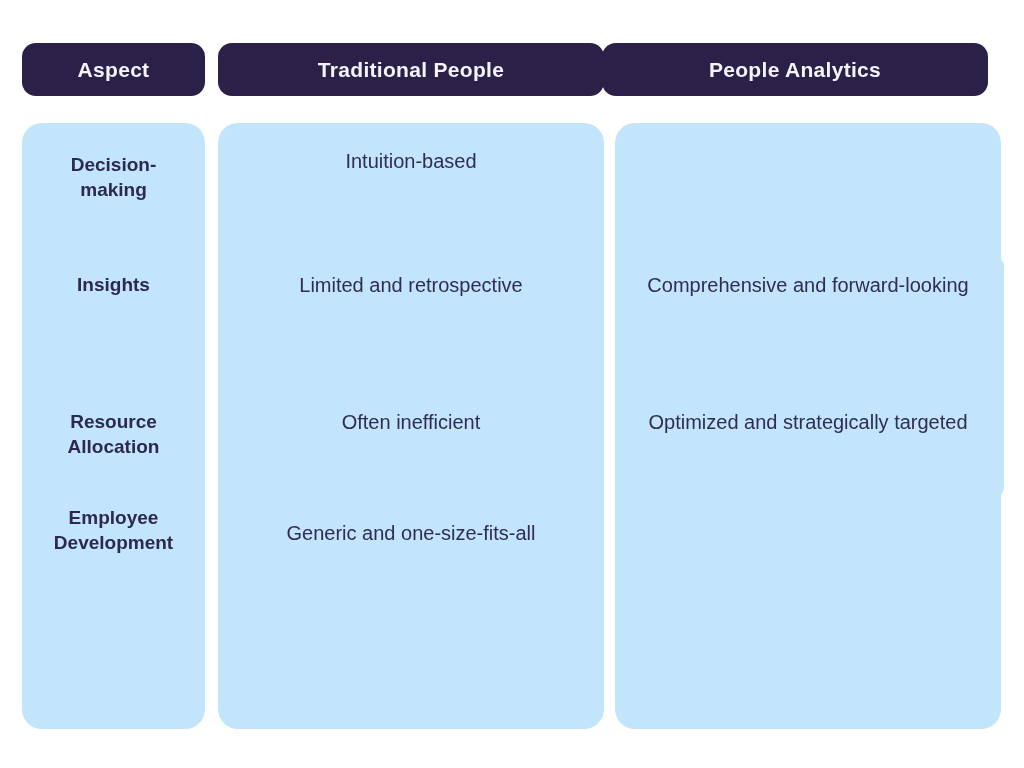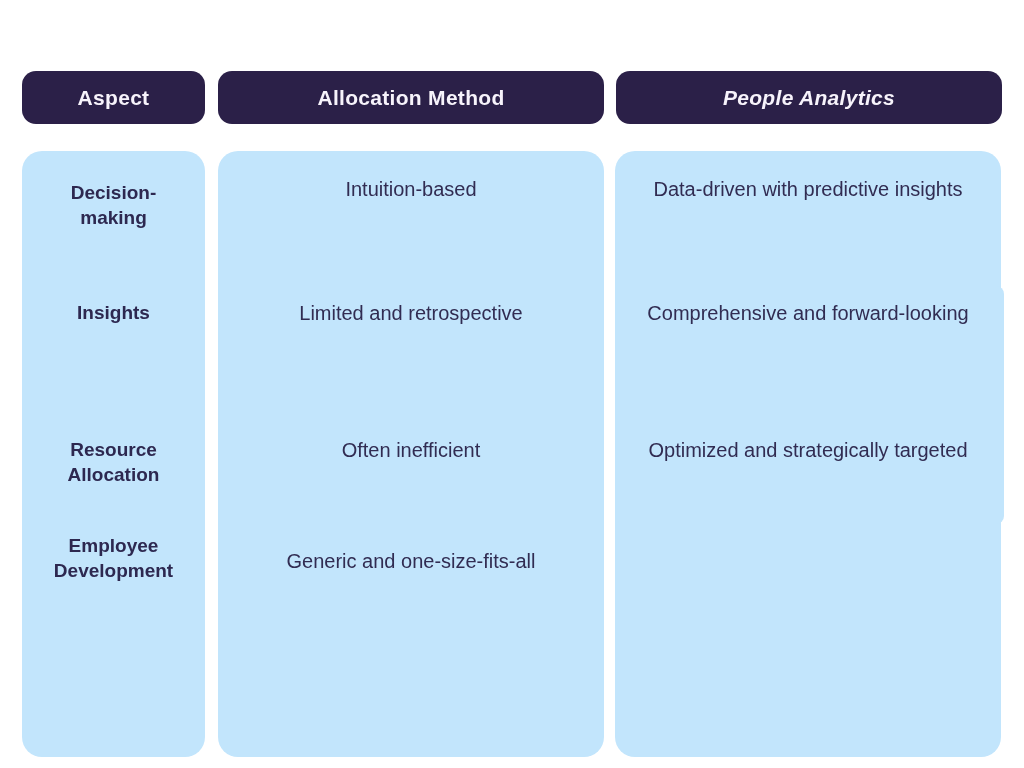--- a/index.html
+++ b/index.html
@@ -13,35 +13,34 @@
   * { margin: 0; padding: 0; box-sizing: border-box; }
   html, body { background: var(--page-bg); }
   body {
     font-family: "Liberation Sans", "DejaVu Sans", sans-serif;
     width: 1024px; height: 768px; overflow: hidden;
   }
   .canvas {
     position: relative;
     width: 1024px; height: 685px;
     background: var(--page-bg);
-    margin-top: 28px;
   }
   
   .hdr {
     position: absolute;
     top: 43px; height: 53px;
     background: var(--header-bg);
     color: var(--header-text);
     border-radius: 14px;
     display: flex; align-items: center; justify-content: center;
     font-weight: bold; font-size: 21px; letter-spacing: 0.3px;
   }
   .hdr-1 { left: 22px;  width: 183px; }
   .hdr-2 { left: 218px; width: 386px; }
-  .hdr-3 { left: 616px; width: 386px; font-style: italic; }
+  .hdr-3 { left: 602px; width: 386px; }
   
   .col {
     position: absolute;
     top: 123px; height: 606px;
     background: var(--cell-bg);
     border-radius: 20px;
   }
   .col-1 { left: 22px;  width: 183px; }
   .col-2 { left: 218px; width: 386px; }
   .col-3 { left: 615px; width: 386px; }
@@ -77,39 +76,38 @@
 </style>
 </head>
 <body>
 
 <div class="canvas">
 
   <div class="hdr hdr-1">
     <span>Aspect</span>
   </div>
   <div class="hdr hdr-2">
-    <span>Allocation Method</span>
+    <span>Traditional People</span>
   </div>
   <div class="hdr hdr-3">
     <span>People Analytics</span>
   </div>
 
   <div class="col col-2">
     <div class="cell row-1">Intuition-based</div>
     <div class="cell row-2">Limited and retrospective</div>
     <div class="cell row-3">Often inefficient</div>
     <div class="cell row-4">Generic and one-size-fits-all</div>
   </div>
 
   <div class="col col-1">
     <div class="cell row-1">Decision-making</div>
     <div class="cell row-2">Insights</div>
     <div class="cell row-3">Resource Allocation</div>
     <div class="cell row-4">Employee Development</div>
   </div>
 
   <div class="col col-3">
-    <div class="cell row-1">Data-driven with predictive insights</div>
     <div class="cell row-3">Optimized and strategically targeted</div>
     <div class="cell row-2">Comprehensive and forward-looking</div>
   </div>
 
 </div>
 
 </body></html>

